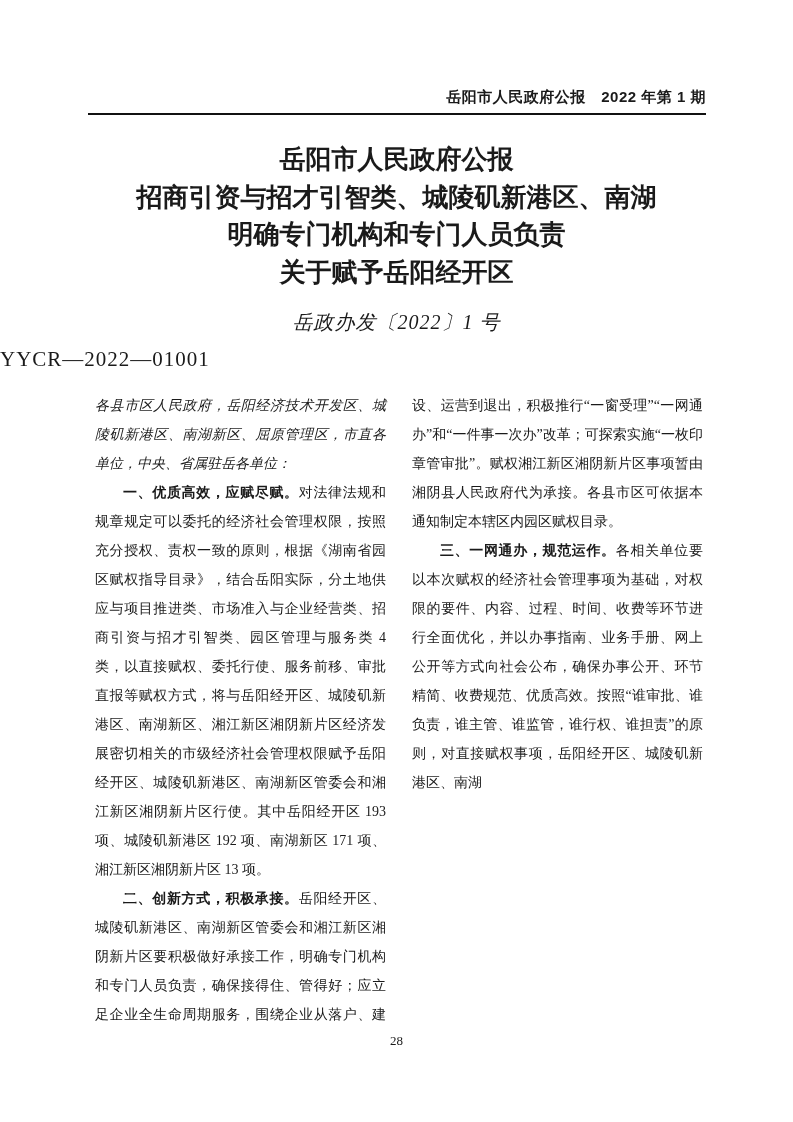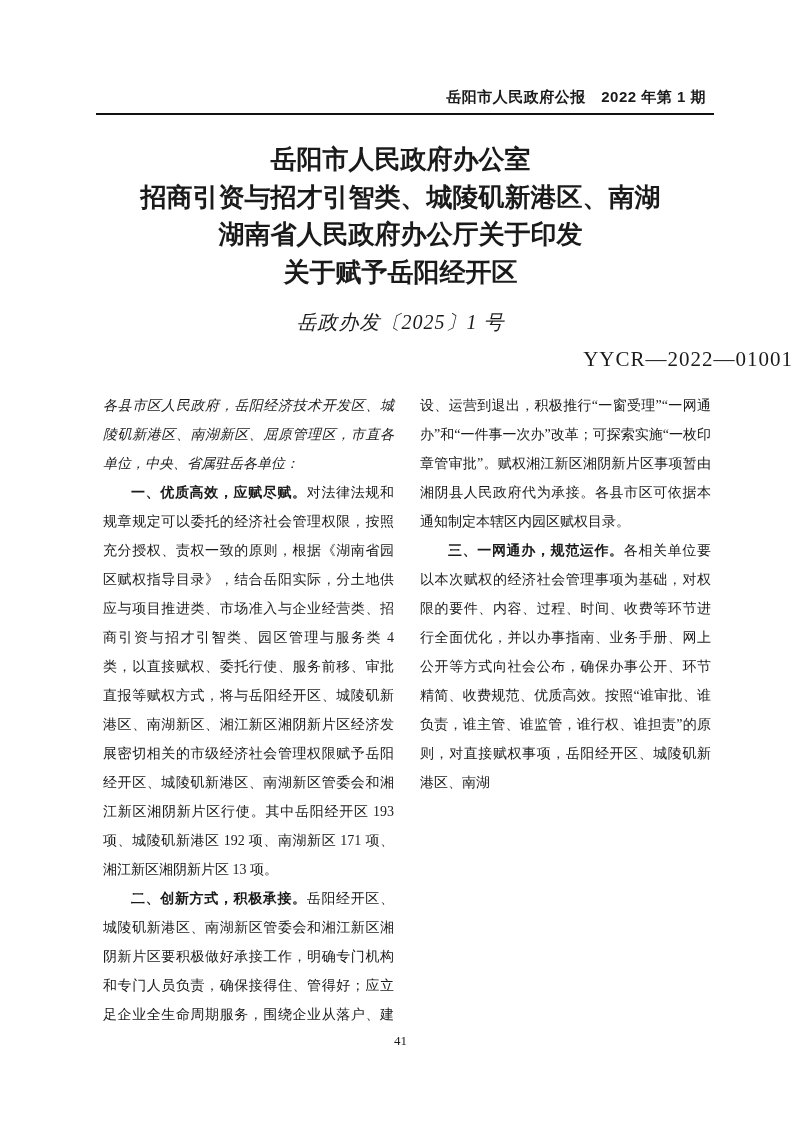--- a/index.html
+++ b/index.html
@@ -4,21 +4,21 @@
 <style>
   html, body { margin: 0; padding: 0; }
   body {
     width: 793px; height: 1122px;
     background: #ffffff;
     color: #1a1a1a;
     font-family: "Liberation Serif", "DejaVu Serif", serif;
     position: relative;
     overflow: hidden;
   }
-  .page { position: absolute; inset: 0; margin-left: 8px; }
+  .page { position: absolute; inset: 0; }
 
   .header-text {
     position: absolute;
     top: 88px;
     right: 87px;
     font-family: "Liberation Sans", "DejaVu Sans", sans-serif;
     font-weight: bold;
     font-size: 15px;
     letter-spacing: 0.5px;
     white-space: pre;
@@ -53,21 +53,21 @@
     font-size: 20px;
     font-style: italic;
     letter-spacing: 1px;
   }
 
   .doc-code {
     position: absolute;
     top: 347px;
     left: 0;
     width: 100%;
-    text-align: right;
+    text-align: left;
     font-size: 21px;
     letter-spacing: 1px;
   }
 
   .body-columns {
     position: absolute;
     top: 391px;
     left: 95px;
     width: 608px;
     height: 645px;
@@ -101,40 +101,40 @@
 </head>
 <body>
 
 <div class="page">
 
   <div class="header-text">岳阳市人民政府公报　2022 年第 1 期</div>
 
   <div class="header-rule"></div>
 
   <div class="doc-title">
-    <div>岳阳市人民政府办公室</div>
+    <div>岳阳市人民政府公报</div>
     <div>招商引资与招才引智类、城陵矶新港区、南湖</div>
-    <div>湖南省人民政府办公厅关于印发</div>
+    <div>明确专门机构和专门人员负责</div>
     <div>关于赋予岳阳经开区</div>
   </div>
 
-  <div class="doc-number">岳政办发〔2025〕1 号</div>
+  <div class="doc-number">岳政办发〔2022〕1 号</div>
 
   <div class="doc-code">YYCR—2022—01001</div>
 
   <div class="body-columns">
     <p class="no-indent">
       <b class="para-lead"></b><span>各县市区人民政府，岳阳经济技术开发区、城陵矶新港区、南湖新区、屈原管理区，市直各单位，中央、省属驻岳各单位：</span>
     </p>
     <p>
       <b class="para-lead">一、优质高效，应赋尽赋。</b><span>对法律法规和规章规定可以委托的经济社会管理权限，按照充分授权、责权一致的原则，根据《湖南省园区赋权指导目录》，结合岳阳实际，分土地供应与项目推进类、市场准入与企业经营类、招商引资与招才引智类、园区管理与服务类 4 类，以直接赋权、委托行使、服务前移、审批直报等赋权方式，将与岳阳经开区、城陵矶新港区、南湖新区、湘江新区湘阴新片区经济发展密切相关的市级经济社会管理权限赋予岳阳经开区、城陵矶新港区、南湖新区管委会和湘江新区湘阴新片区行使。其中岳阳经开区 193 项、城陵矶新港区 192 项、南湖新区 171 项、湘江新区湘阴新片区 13 项。</span>
     </p>
     <p>
       <b class="para-lead">二、创新方式，积极承接。</b><span>岳阳经开区、城陵矶新港区、南湖新区管委会和湘江新区湘阴新片区要积极做好承接工作，明确专门机构和专门人员负责，确保接得住、管得好；应立足企业全生命周期服务，围绕企业从落户、建设、运营到退出，积极推行“一窗受理”“一网通办”和“一件事一次办”改革；可探索实施“一枚印章管审批”。赋权湘江新区湘阴新片区事项暂由湘阴县人民政府代为承接。各县市区可依据本通知制定本辖区内园区赋权目录。</span>
     </p>
     <p>
       <b class="para-lead">三、一网通办，规范运作。</b><span>各相关单位要以本次赋权的经济社会管理事项为基础，对权限的要件、内容、过程、时间、收费等环节进行全面优化，并以办事指南、业务手册、网上公开等方式向社会公布，确保办事公开、环节精简、收费规范、优质高效。按照“谁审批、谁负责，谁主管、谁监管，谁行权、谁担责”的原则，对直接赋权事项，岳阳经开区、城陵矶新港区、南湖</span>
     </p>
   </div>
 
-  <div class="page-number">41</div>
+  <div class="page-number">28</div>
 
 </div>
 
 </body></html>

